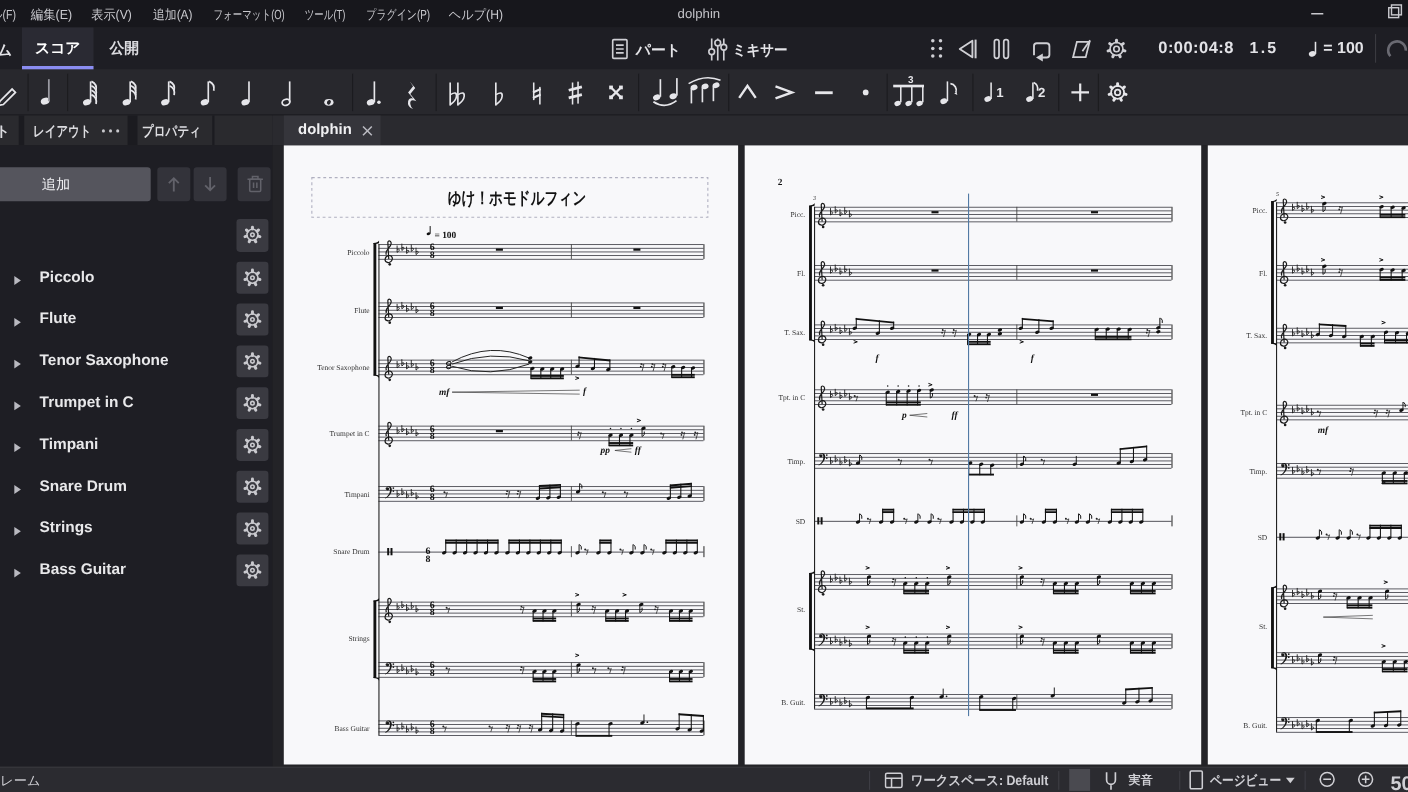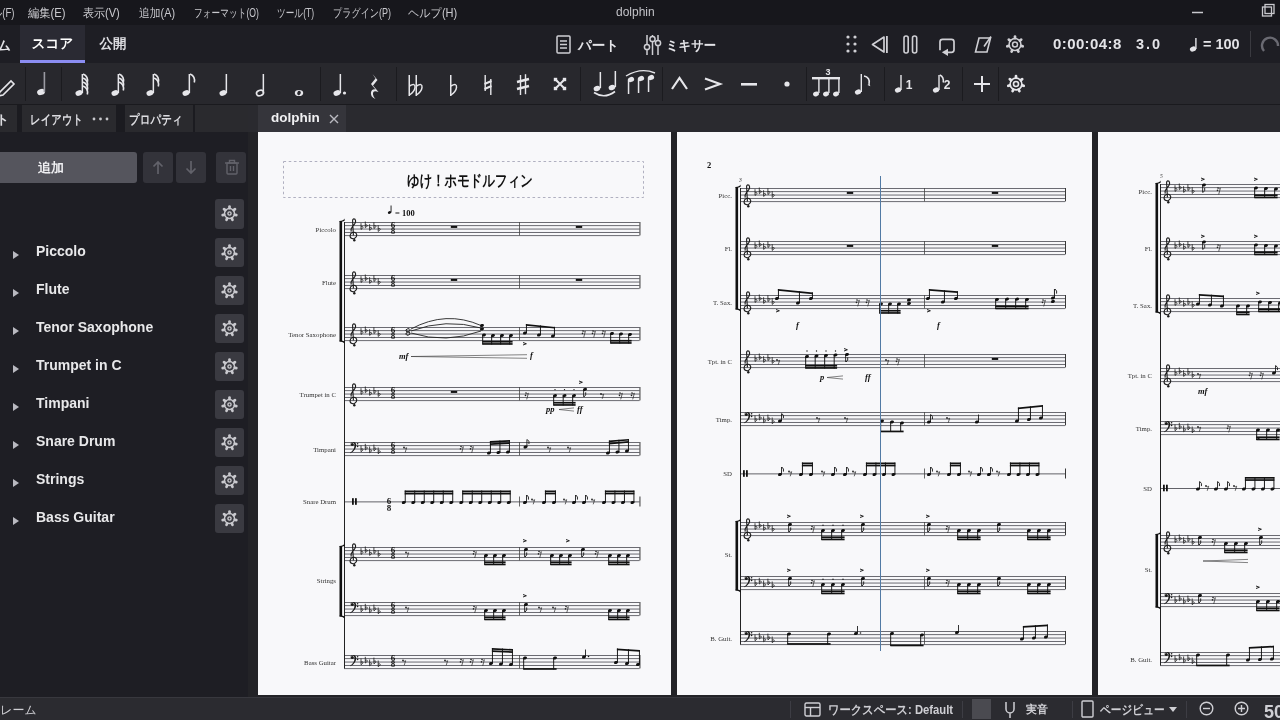--- a/index.html
+++ b/index.html
@@ -35,21 +35,21 @@
     </svg>
   </div>
 <div id="row2" class="abs">
     <span class="abs" style="left:-30px;top:12px;font-weight:bold;font-size:13.5px">ホーム</span>
     <div class="tab2" style="left:20px;width:65px;background:#2a2a33;color:#fff">スコア</div>
     <div class="abs" style="left:20px;top:34.5px;width:65px;height:4px;background:#8b8df2"></div>
     <div class="tab2" style="left:90px;width:46px">公開</div>
     <span class="abs" style="left:578px;top:12px;font-weight:bold;font-size:13.5px">パート</span>
     <span class="abs" style="left:666px;top:12px;font-weight:bold;font-size:13.5px;transform:scaleX(0.91);transform-origin:0 50%">ミキサー</span>
     <span class="abs" style="left:1053px;top:10px;font-weight:bold;font-size:15px;color:#e3e3e7;letter-spacing:0.4px">0:00:04:8</span>
-    <span class="abs" style="left:1136px;top:11px;font-weight:bold;font-size:14.5px;color:#e3e3e7;letter-spacing:2px">3.0</span>
+    <span class="abs" style="left:1136px;top:11px;font-weight:bold;font-size:14.5px;color:#e3e3e7;letter-spacing:2px">1.5</span>
     <svg class="abs" style="left:1188px;top:10px" width="14" height="18">
       <ellipse cx="5" cy="14" rx="3.2" ry="2.5" fill="#e3e3e7" transform="rotate(-20 5 14)"></ellipse>
       <rect x="7.2" y="3" width="1.4" height="11" fill="#e3e3e7"></rect>
     </svg>
     <span class="abs" style="left:1203px;top:11px;font-weight:bold;font-size:14.5px;color:#e3e3e7">= 100</span>
     <div class="abs" style="left:1250px;top:6px;width:1px;height:26px;background:#3a3a40"></div>
     <svg class="abs" style="left:0;top:0" width="1280" height="38" viewBox="0 0 1280 38">
       <g stroke="#cfcfd4" stroke-width="1.5" fill="none">
         <rect x="557" y="11" width="13" height="17" rx="1"></rect>
         <path d="M 560 16 h 7 M 560 19.5 h 7 M 560 23 h 7"></path>
@@ -214,21 +214,21 @@
     <span class="abs" style="left:129px;top:6px;font-weight:bold;font-size:13px;color:#dcdce0;transform:scaleX(0.81);transform-origin:0 50%">プロパティ</span>
     <div class="abs" style="left:248px;top:0;width:1032px;height:27px;background:#2a2a2f"></div>
     <div class="abs" style="left:258px;top:0;width:88px;height:27px;background:#35353b"></div>
     <span class="abs" style="left:271px;top:5px;font-weight:bold;font-size:13.5px;color:#f0f0f2">dolphin</span>
     <svg class="abs" style="left:328px;top:8px" width="12" height="12">
       <path d="M 2 2 L 10 10 M 10 2 L 2 10" stroke="#b9b9c0" stroke-width="1.4"></path>
     </svg>
   </div>
 <div id="panel" class="abs">
     <div class="abs" style="left:-20px;top:20px;width:157px;height:31px;background:#55555d;border-radius:3px"></div>
-    <span class="abs" style="left:38px;top:27px;font-weight:bold;font-size:13px;color:#f0f0f3">追加</span>
+    <span class="abs" style="left:38px;top:27px;font-weight:normal;font-size:13px;color:#f0f0f3">追加</span>
     <div class="abs" style="left:143px;top:20px;width:30px;height:31px;background:#33333a;border-radius:3px"></div>
     <div class="abs" style="left:176px;top:20px;width:30px;height:31px;background:#33333a;border-radius:3px"></div>
     <div class="abs" style="left:216px;top:20px;width:30px;height:31px;background:#33333a;border-radius:3px"></div>
     <svg class="abs" style="left:143px;top:20px" width="103" height="31">
       <path d="M 15 22 V 10 M 10.5 14.5 L 15 10 L 19.5 14.5" stroke="#62626a" stroke-width="1.7" fill="none"></path>
       <path d="M 48 9 V 21 M 43.5 16.5 L 48 21 L 52.5 16.5" stroke="#62626a" stroke-width="1.7" fill="none"></path>
       <g stroke="#62626a" stroke-width="1.4" fill="none">
         <rect x="84" y="11" width="10" height="11" rx="1"></rect>
         <path d="M 82 11 h 14 M 86.5 11 v -2.5 h 5 v 2.5 M 87.5 14 v 5 M 90.5 14 v 5"></path>
       </g>

